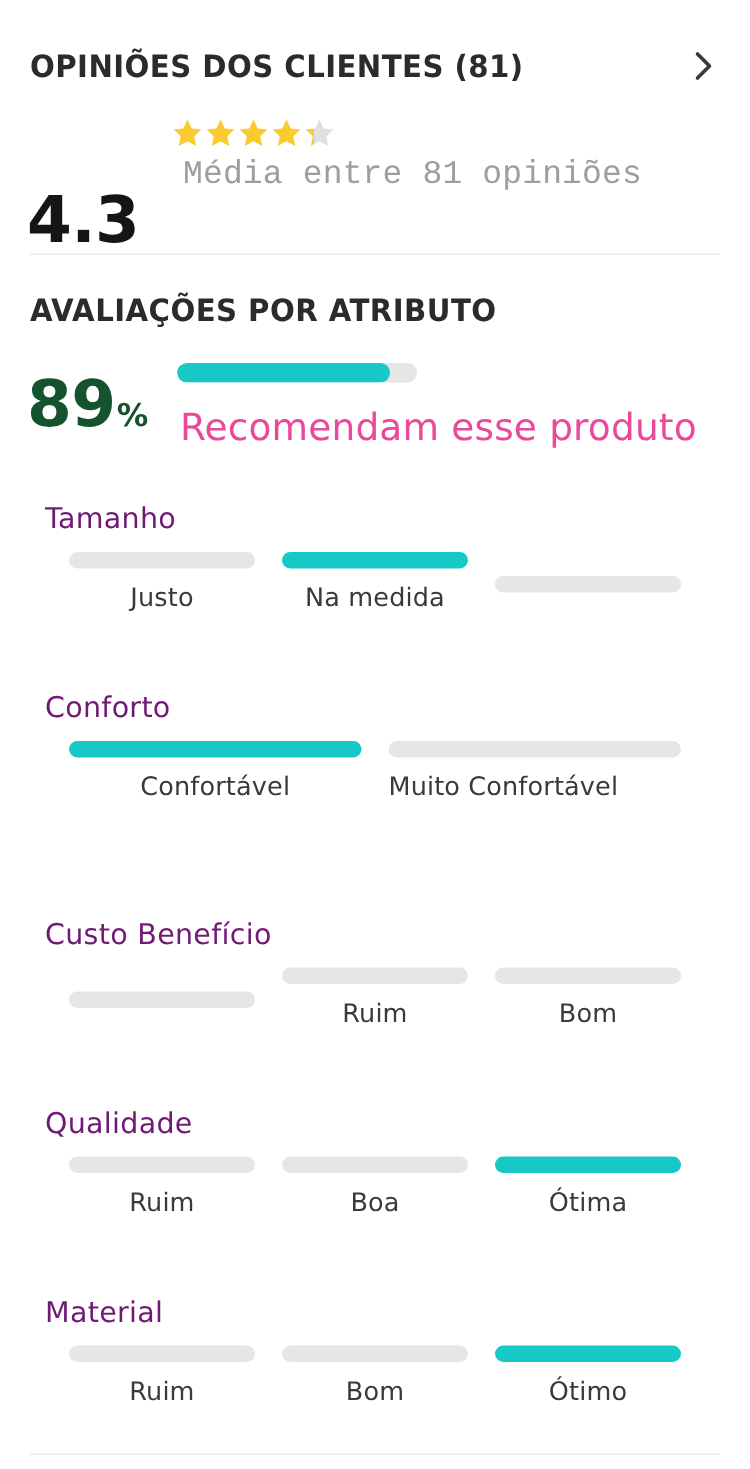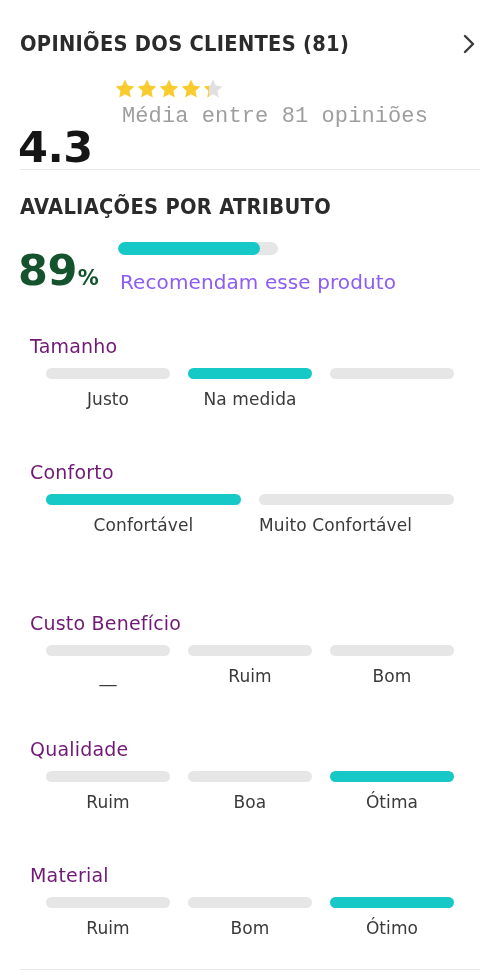--- a/index.html
+++ b/index.html
@@ -173,22 +173,22 @@
   .recommend-bar-fill {
     height: 100%;
     background: #16c8c6;
     border-radius: 7px;
   }
   .recommend-text {
     position: absolute;
     left: 102px;
     top: 24px;
     font-family: "DejaVu Sans", sans-serif;
-    font-size: 20px;
-    color: #8b5cf6;
+    font-size: 25px;
+    color: #ec4899;
     white-space: nowrap;
     letter-spacing: 0.1px;
   }
 
   
   .attr-group {
     position: absolute;
     left: 0;
     right: 0;
   }
@@ -203,20 +203,21 @@
     letter-spacing: 0.2px;
   }
   .attr-cols {
     position: absolute;
     left: 0;
     right: 0;
     top: 33px;
     display: flex;
     padding: 0 46px;
     gap: 18px;
+    align-items: center;
   }
   .attr-col {
     flex: 1 1 0;
     min-width: 0;
     display: flex;
     flex-direction: column;
     align-items: center;
   }
   .attr-bar {
     width: 100%;
@@ -356,21 +357,20 @@
             <div class="attr-bar"></div>
             <div class="attr-opt-label hand left">Muito Confortável</div>
           </div>
         </div>
       </div>
       <div class="attr-group" style="top: 612px;">
         <div class="attr-name hand">Custo Benefício</div>
         <div class="attr-cols">
           <div class="attr-col">
             <div class="attr-bar"></div>
-            <div class="attr-opt-label hand">__</div>
           </div>
           <div class="attr-col">
             <div class="attr-bar"></div>
             <div class="attr-opt-label hand">Ruim</div>
           </div>
           <div class="attr-col">
             <div class="attr-bar"></div>
             <div class="attr-opt-label hand">Bom</div>
           </div>
         </div>

